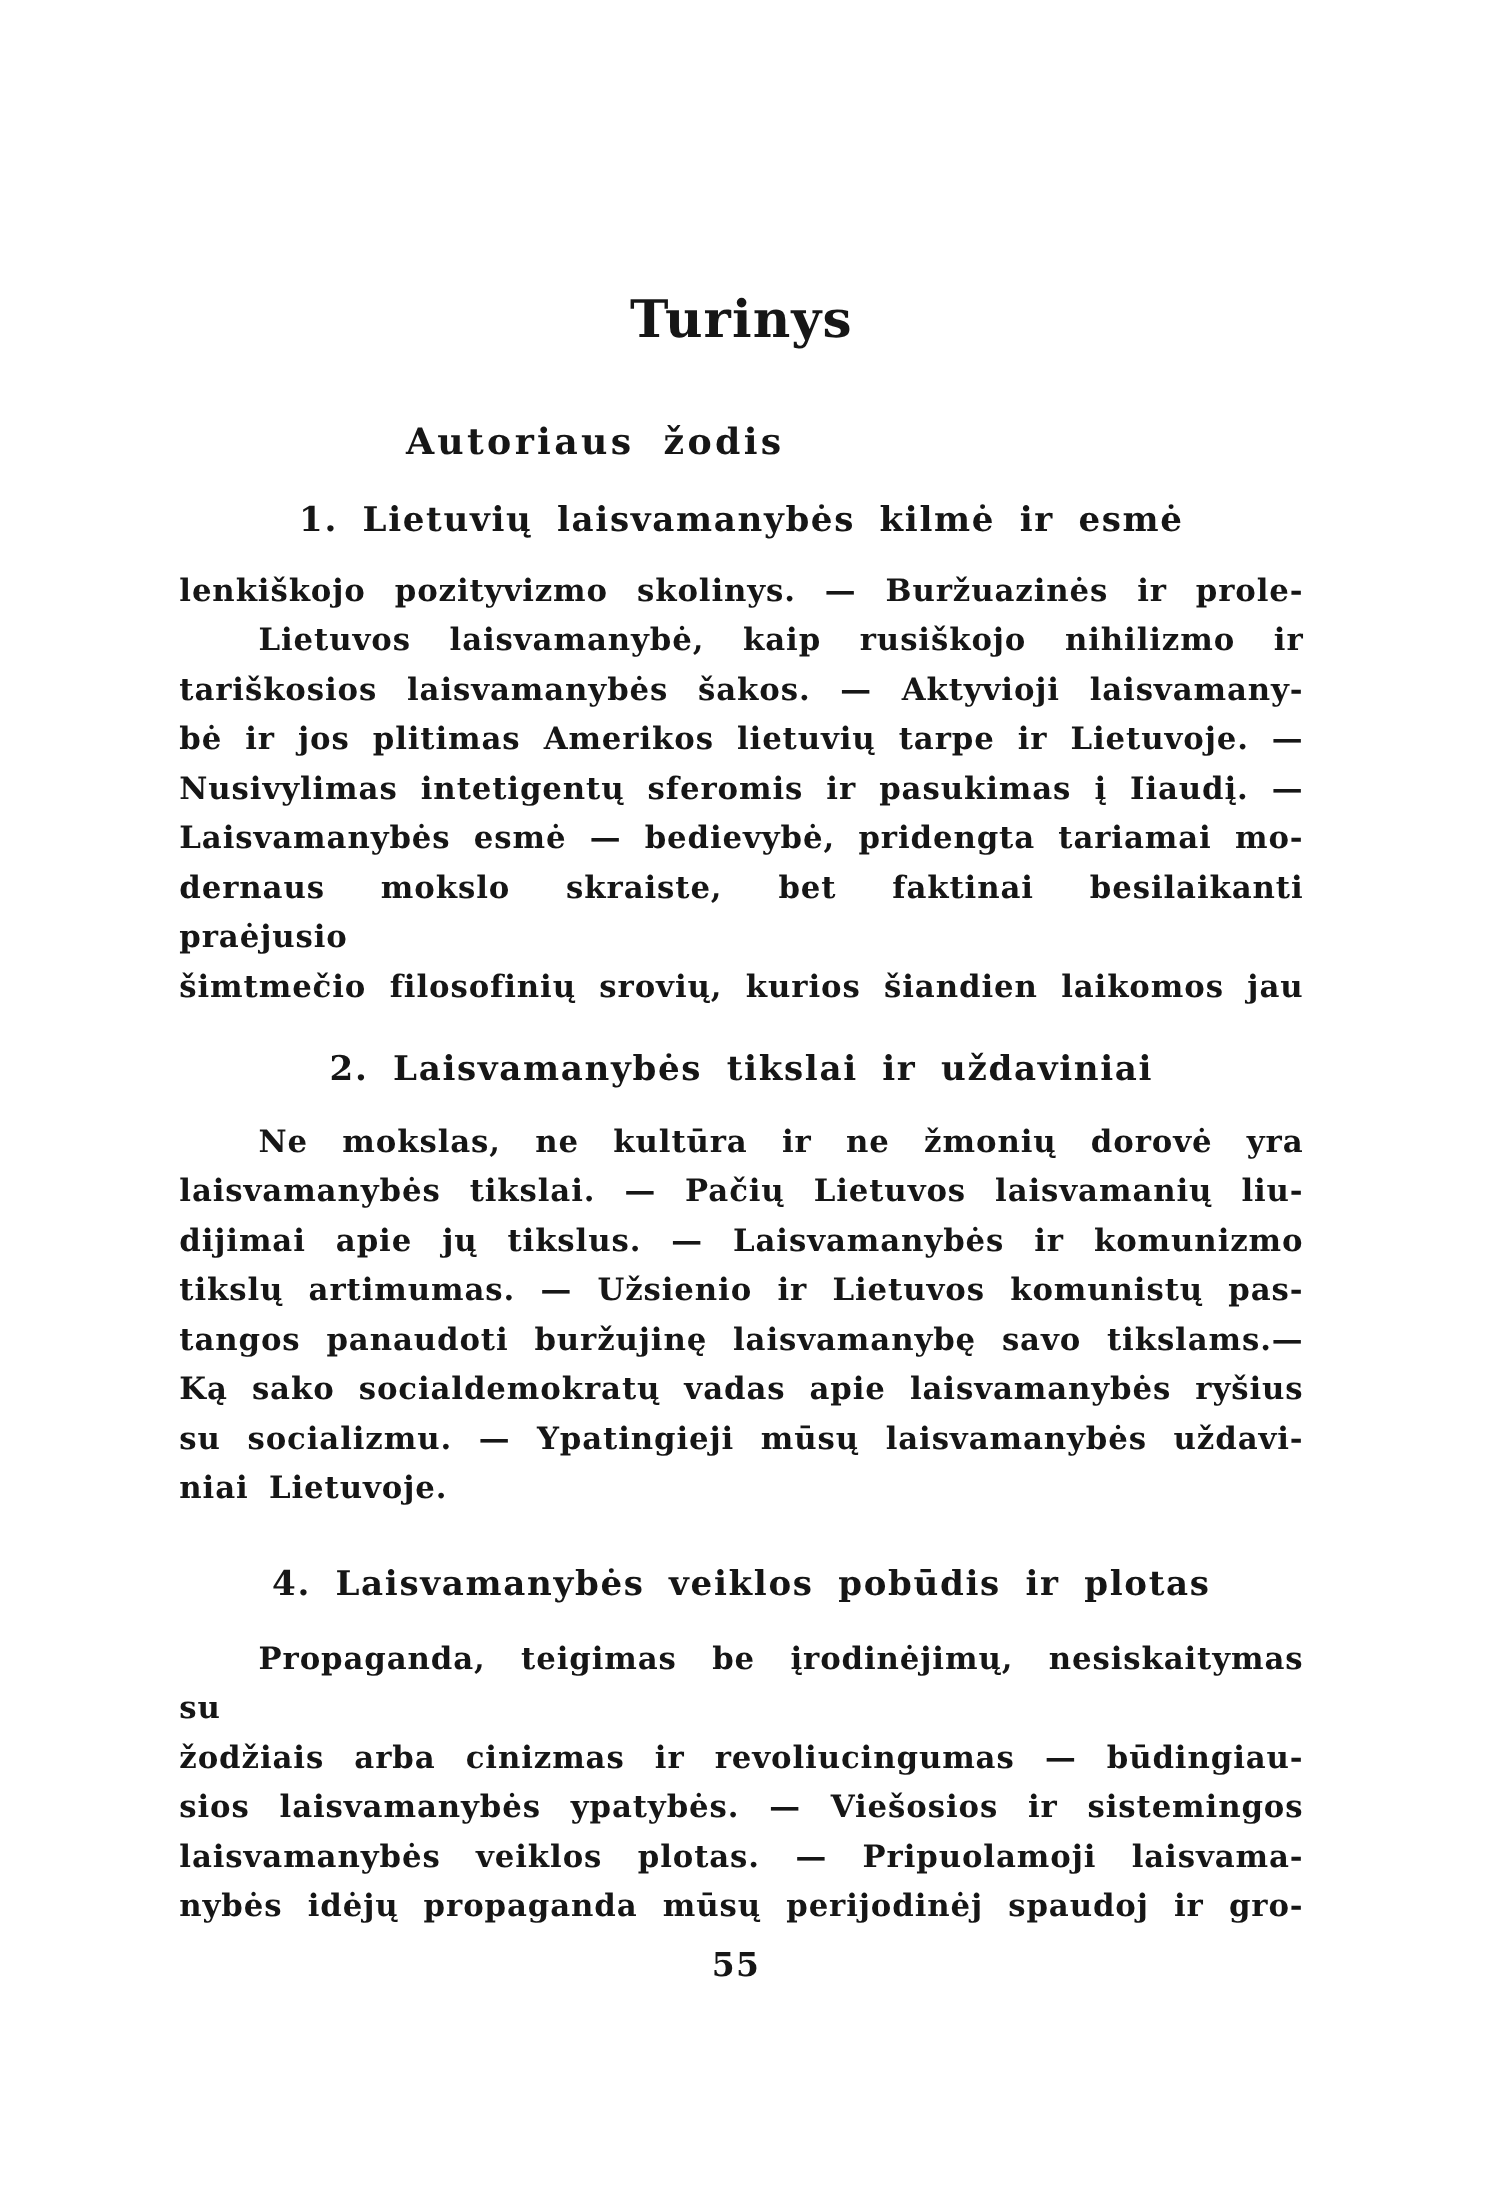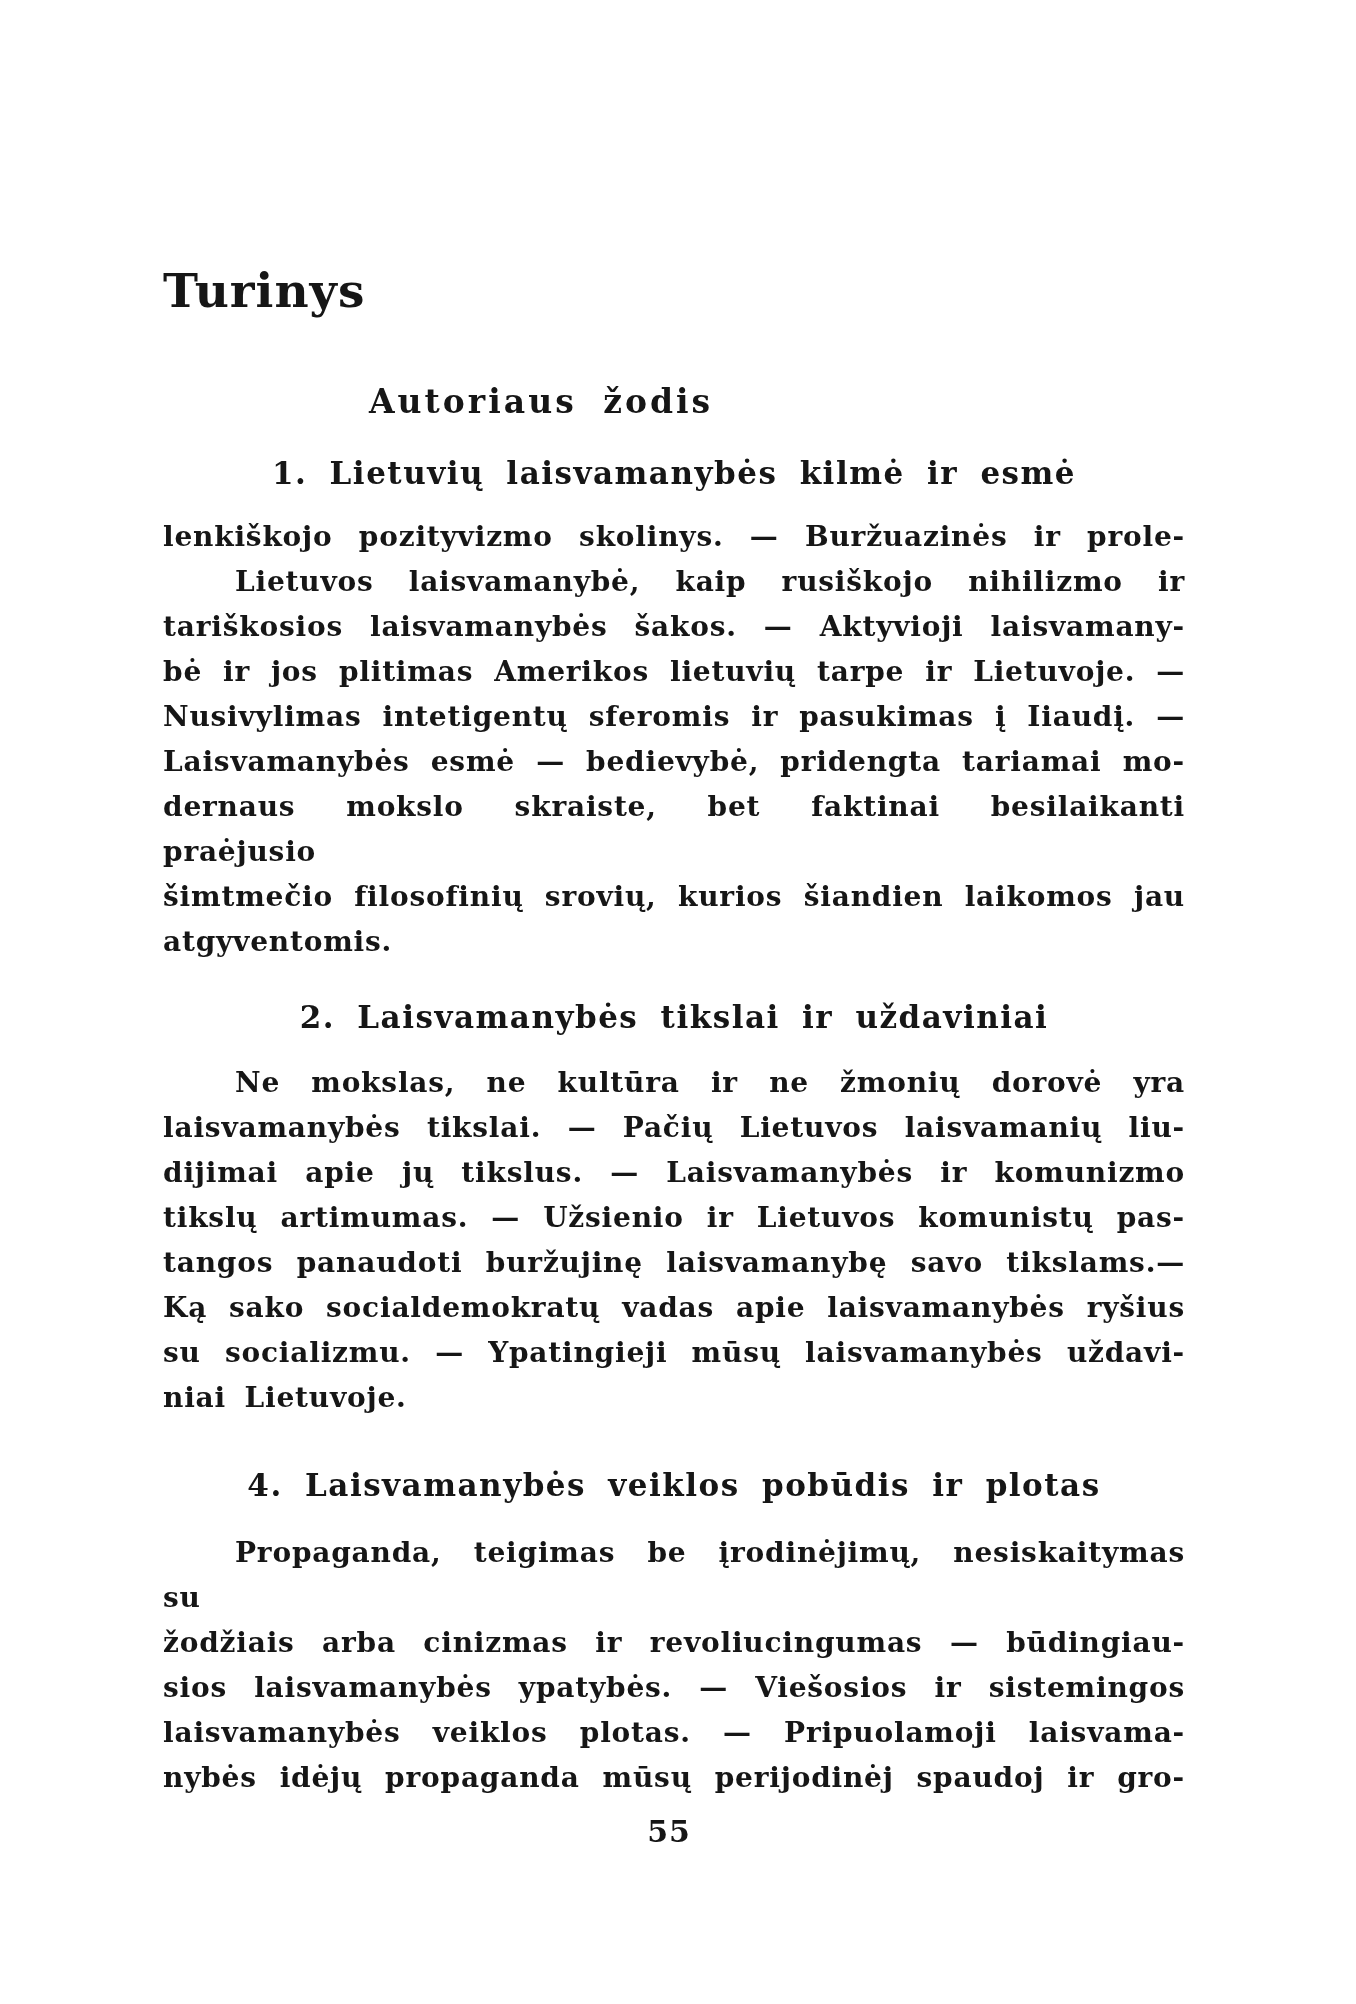--- a/index.html
+++ b/index.html
@@ -16,20 +16,21 @@
   .content {
     position: absolute;
     left: 163px;
     top: 0;
     width: 1022px;
   }
   .title {
     margin: 262px 0 0 0;
     font-size: 47px;
     line-height: 58px;
+    text-align: center;
     letter-spacing: 1px;
   }
   .subheading {
     margin: 64px 0 0 206px;
     font-size: 33px;
     line-height: 36px;
     letter-spacing: 3px;
     word-spacing: 12px;
   }
   .section-heading {
@@ -81,21 +82,20 @@
       <div class="section-heading">1. Lietuvių laisvamanybės kilmė ir esmė</div>
       <div class="para p1">
           <div class="line">lenkiškojo pozityvizmo skolinys. — Buržuazinės ir prole-</div>
           <div class="line indent">Lietuvos laisvamanybė, kaip rusiškojo nihilizmo ir</div>
           <div class="line">tariškosios laisvamanybės šakos. — Aktyvioji laisvamany-</div>
           <div class="line">bė ir jos plitimas Amerikos lietuvių tarpe ir Lietuvoje. —</div>
           <div class="line">Nusivylimas intetigentų sferomis ir pasukimas į Iiaudį. —</div>
           <div class="line">Laisvamanybės esmė — bedievybė, pridengta tariamai mo-</div>
           <div class="line">dernaus mokslo skraiste, bet faktinai besilaikanti praėjusio</div>
           <div class="line">šimtmečio filosofinių srovių, kurios šiandien laikomos jau</div>
-          <div class="line short">atgyventomis.</div>
         </div>
     </div>
 
     <div class="section sec2">
       <div class="section-heading">2. Laisvamanybės tikslai ir uždaviniai</div>
       <div class="para p2">
           <div class="line indent">Ne mokslas, ne kultūra ir ne žmonių dorovė yra</div>
           <div class="line">laisvamanybės tikslai. — Pačių Lietuvos laisvamanių liu-</div>
           <div class="line">dijimai apie jų tikslus. — Laisvamanybės ir komunizmo</div>
           <div class="line">tikslų artimumas. — Užsienio ir Lietuvos komunistų pas-</div>

